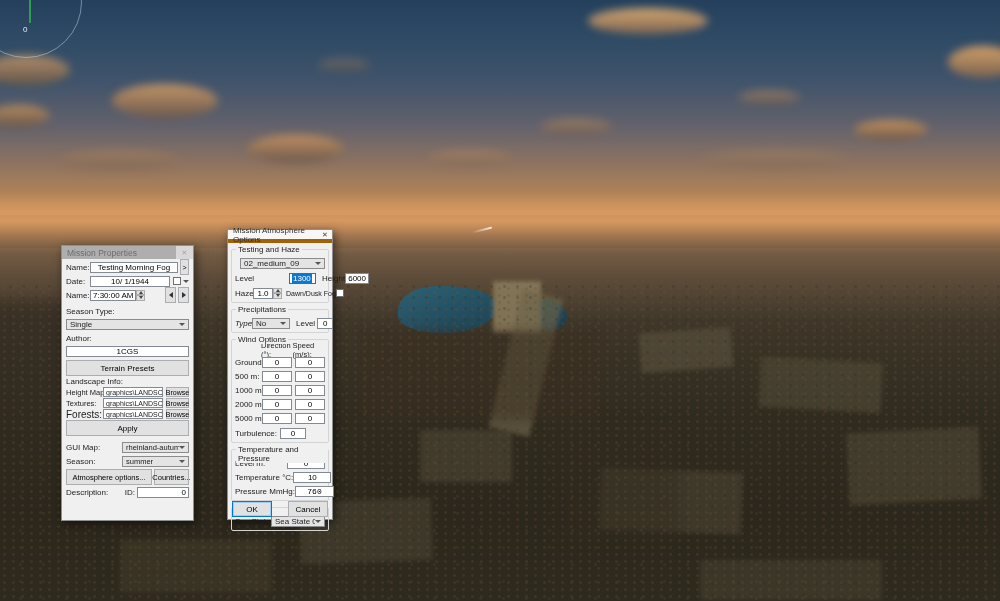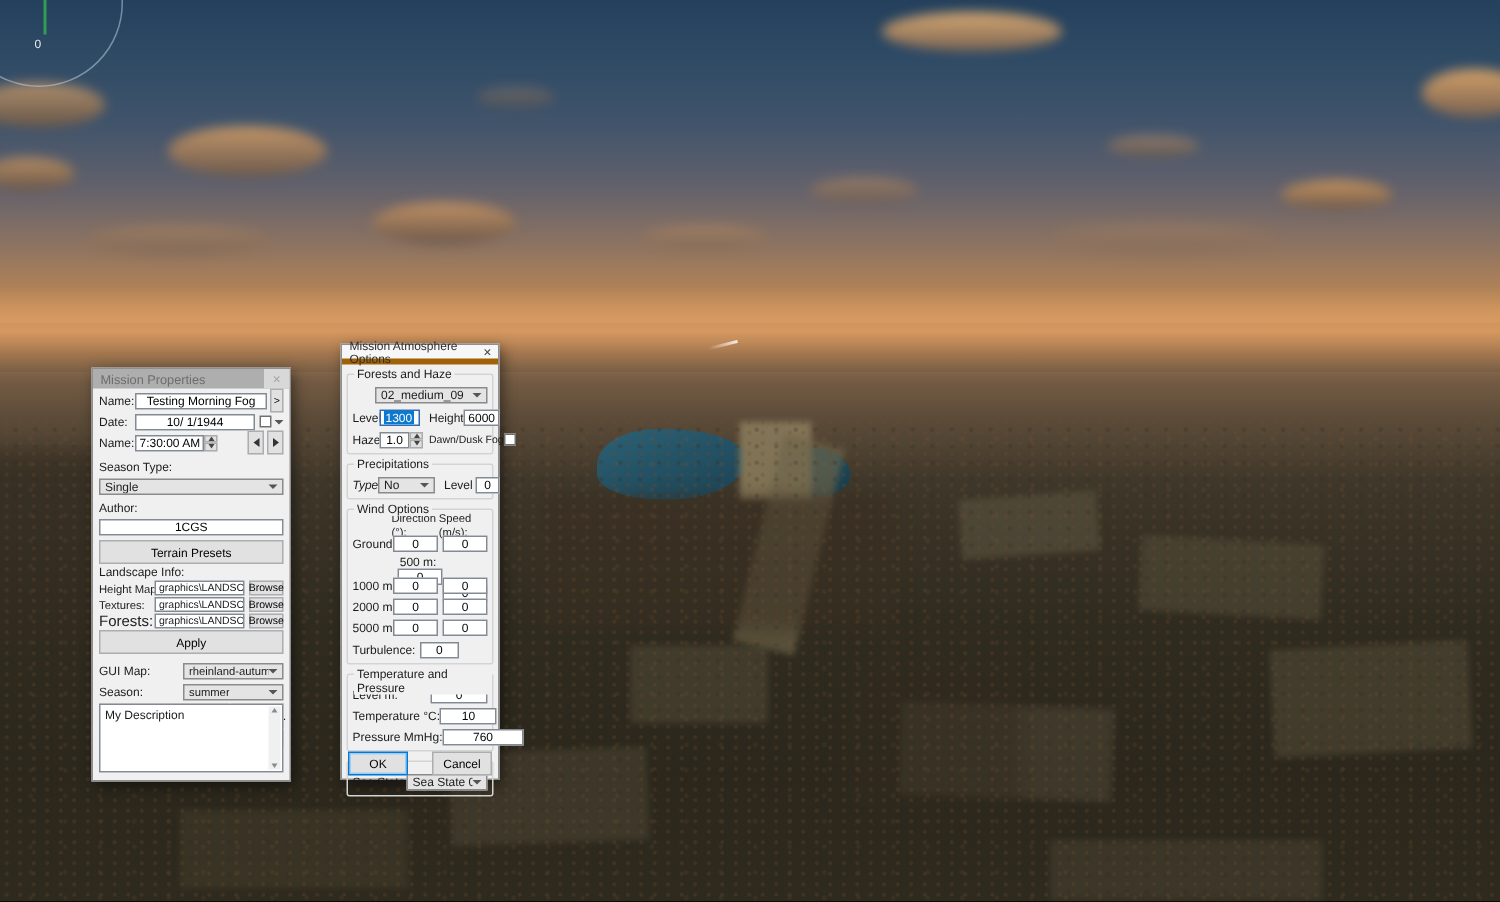--- a/index.html
+++ b/index.html
@@ -43,21 +43,21 @@
   .win.active .tbar { background:#f7f7f7; color:#2f2f2f; border-bottom:4px solid #a16207; }
   .tclose { margin-left:auto; width:17px; height:13px; display:flex; align-items:center;
     justify-content:center; font-size:7px; }
   .win.inactive .tclose { background:#d8d8d8; color:#a5a5a5; }
   .win.active .tclose { color:#444; }
   .row { display:flex; align-items:center; margin:2px 4px 0 4px; height:12px; }
   .lbl { white-space:nowrap; }
   .tb { background:#fff; border:1px solid #848a93; height:11px; padding:0 2px; font:inherit;
     width:100%; min-width:0; outline:none; white-space:nowrap; overflow:hidden; display:flex; align-items:center;}
   input.tb { display:inline-block;text-align:center; }
-  .tb.sel { border-color:#2a6fb5; }
+  .tb.sel { border-color:#2a6fb5;margin-left:36px; }
   .tb.sel span { background:#0b79d0; color:#fff; padding:0 1px; }
   .dd { background:#e4e4e4; border:1px solid #8b8b8b; height:11px; display:flex;
     align-items:center; padding:0 3px; min-width:0; white-space:nowrap; overflow:hidden; }
   .dd .txt { overflow:hidden; white-space:nowrap; }
   .caret { margin-left:auto; width:0; height:0; border-left:3px solid transparent;
     border-right:3px solid transparent; border-top:3px solid #555; flex:none; }
   .btn { background:#e1e1e1; border:1px solid #abadb0; height:16px; display:flex;
     align-items:center; justify-content:center; font:inherit; white-space:nowrap; }
   .btn.focus { border:1px solid #0078d7; box-shadow:inset 0 0 0 1px #9ecdf2; }
   .spin { display:flex; flex-direction:column; width:9px; height:11px; flex:none; }
@@ -221,38 +221,31 @@
   </div>
   <div class="row" style="margin-top:4px;">
     <button class="btn" style="width:86px;font-size:7.5px;">Atmosphere options...</button>
     <button class="btn" style="width:35px;margin-left:auto;font-size:7.5px;">Countries...</button>
   </div>
   <div class="row" style="margin-top:3px;">
     <span class="lbl">Description:</span>
     <span class="lbl" style="margin-left:auto;margin-right:2px;">ID:</span>
     <input class="tb" style="width: 52px; flex: 0 0 auto; text-align: right;" value="0">
   </div>
-  <div class="descbox">
-    <span>My Description</span>
-    <span class="sbar">
-      <span class="tri-up" style="border-bottom-color:#8a8a8a;"></span>
-      <span class="tri-dn" style="border-top-color:#8a8a8a;"></span>
-    </span>
-  </div>
 </div>
 
 <div class="win active" style="left:227px;top:229px;width:106px;height:291px;">
   <div class="tbar" style="font-size:8px;">
     <span>Mission Atmosphere Options</span>
     <span class="tclose">✕</span>
   </div>
 
   <div class="grp">
-    <span class="glbl">Forests and Haze</span>
-    <div class="row" style="margin:2px 1px 0 16px;">
+    <span class="glbl">Testing and Haze</span>
+    <div class="row" style="margin:2px 1px 0 6px;">
       <span class="dd" style="flex:1;">
         <span class="txt">02_medium_09</span>
         <span class="caret"></span>
       </span>
     </div>
     <div class="row" style="margin:3px 1px 0 1px;">
       <span class="lbl" style="width:18px;">Level</span>
       <span class="tb sel" style="width:27px;flex:none;">
         <span>1300</span>
       </span>
@@ -292,21 +285,21 @@
     <span class="glbl">Wind Options</span>
     <div class="row" style="height:8px;margin:3px 1px 0 1px;">
       <span class="hdr" style="margin-left:26px;">Direction (°):</span>
       <span class="hdr" style="margin-left:auto;">Speed (m/s):</span>
     </div>
     <div class="row" style="margin:2px 1px 0 1px;">
       <span class="lbl" style="width:27px;">Ground:</span>
       <input class="tb" style="width: 30px; flex: 0 0 auto;" value="0">
       <input class="tb" style="width: 30px; flex: 0 0 auto; margin-left: auto;" value="0">
     </div>
-    <div class="row" style="margin:2px 1px 0 1px;flex-direction:column;">
+    <div class="row" style="margin:2px 1px 0 1px;">
       <span class="lbl" style="width:27px;">500 m:</span>
       <input class="tb" style="width: 30px; flex: 0 0 auto;" value="0">
       <input class="tb" style="width: 30px; flex: 0 0 auto; margin-left: auto;" value="0">
     </div>
     <div class="row" style="margin:2px 1px 0 1px;">
       <span class="lbl" style="width:27px;">1000 m:</span>
       <input class="tb" style="width: 30px; flex: 0 0 auto;" value="0">
       <input class="tb" style="width: 30px; flex: 0 0 auto; margin-left: auto;" value="0">
     </div>
     <div class="row" style="margin:2px 1px 0 1px;">
@@ -330,21 +323,21 @@
     <div class="row" style="margin:2px 1px 0 1px;">
       <span class="lbl">Level m:</span>
       <input class="tb" style="width: 38px; flex: 0 0 auto; margin-left: auto;" value="0">
     </div>
     <div class="row" style="margin:2px 1px 0 1px;">
       <span class="lbl">Temperature °C:</span>
       <input class="tb" style="width: 38px; flex: 0 0 auto; margin-left: auto;" value="10">
     </div>
     <div class="row" style="margin:2px 1px 0 1px;">
       <span class="lbl">Pressure MmHg:</span>
-      <input class="tb" style="width: 54px; flex: 0 0 auto; margin-left: auto;" value="760">
+      <input class="tb" style="width: 39px; flex: 0 0 auto; margin-left: auto; font-family: Liberation Mono, monospace;" value="760">
     </div>
   </div>
 
   <div class="grp">
     <span class="glbl">Sea</span>
     <div class="row" style="margin:2px 1px 0 1px;">
       <span class="lbl" style="width:36px;">Sea State:</span>
       <span class="dd" style="flex:1;">
         <span class="txt">Sea State 0</span>
         <span class="caret"></span>

